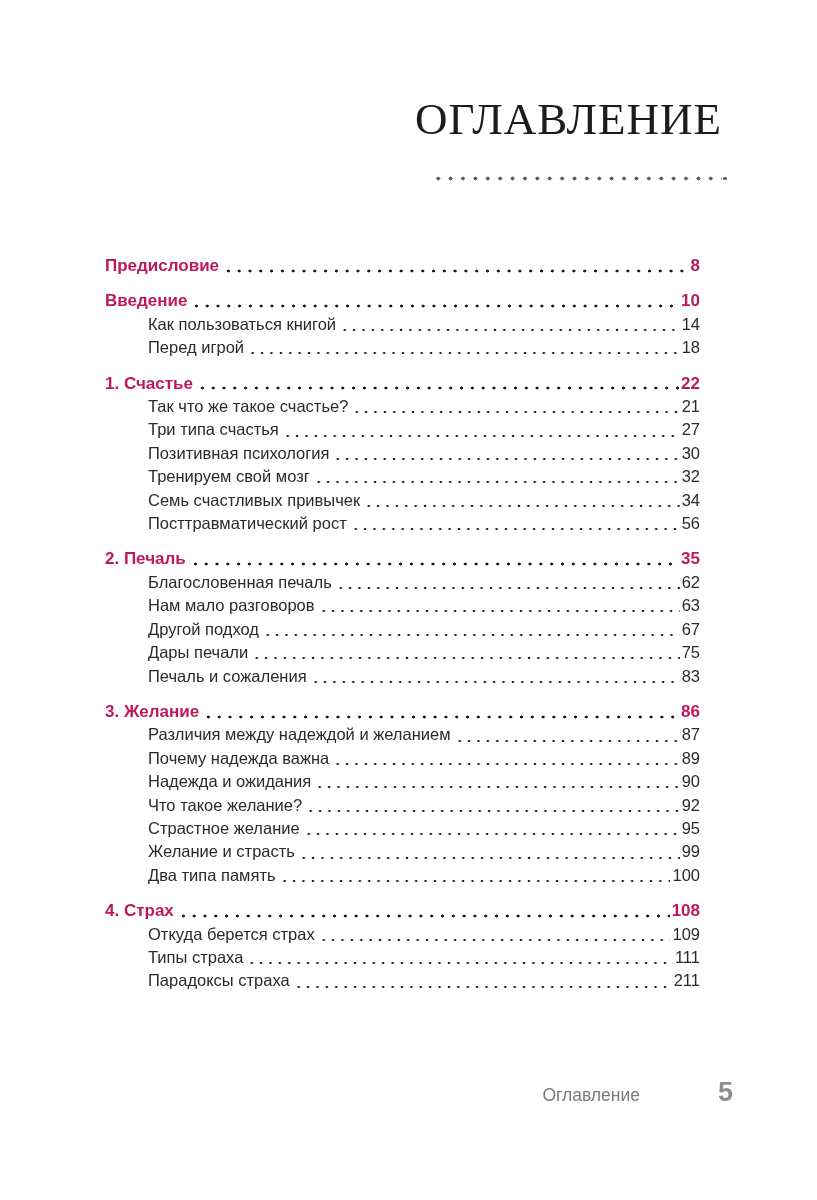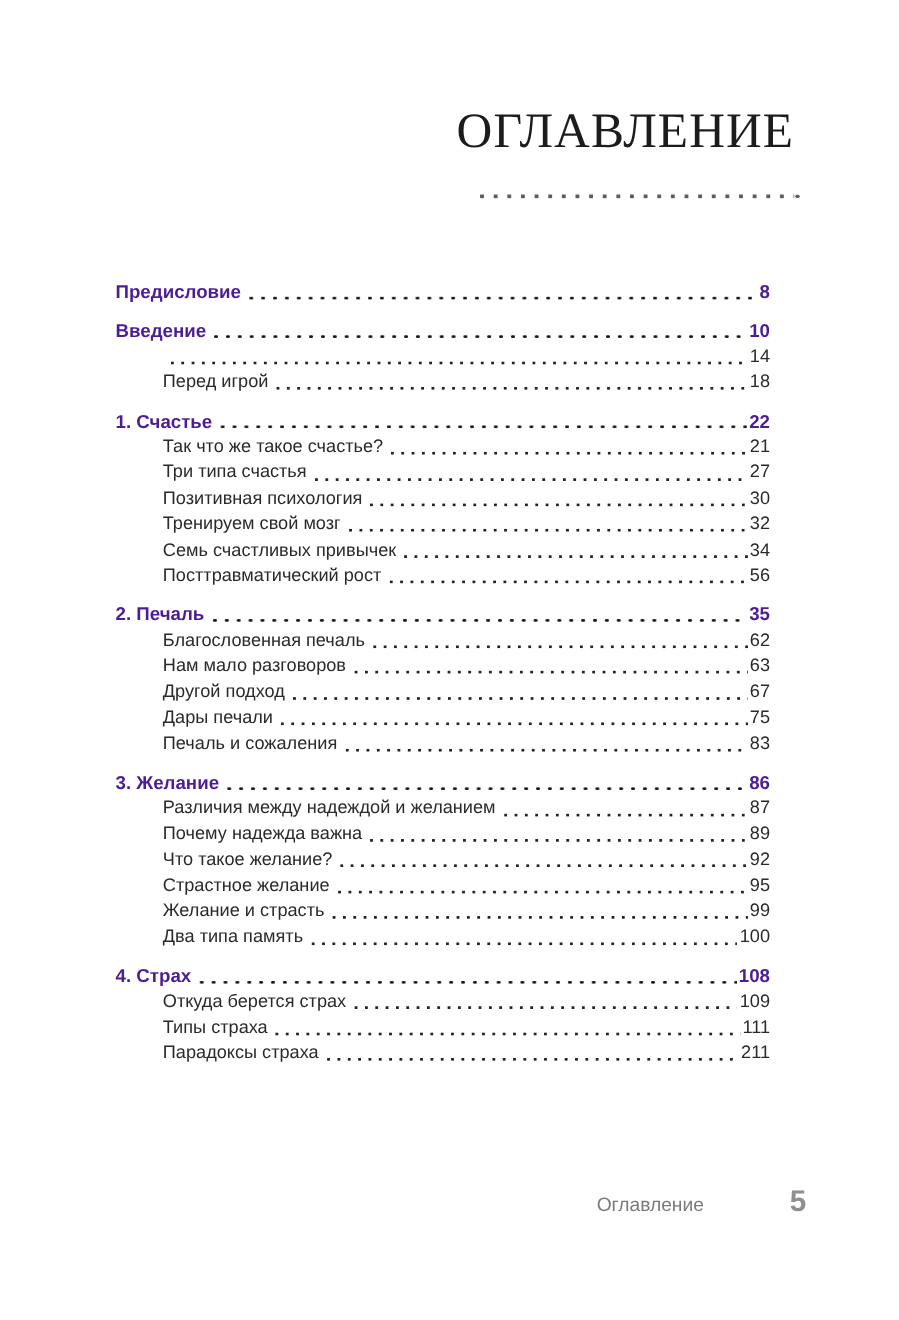--- a/index.html
+++ b/index.html
@@ -65,21 +65,21 @@
   .toc-row {
     display: flex;
     align-items: baseline;
     font-size: 16.5px;
     line-height: 23.4px;
     color: #2a2a2a;
   }
   .toc-row.level-0 {
     font-weight: 700;
     font-size: 17px;
-    color: #4c1d95;
+    color: #be185d;
     margin-top: 12px;
   }
   .toc-row:first-child { margin-top: 0; }
   .toc-row.level-1 { padding-left: 43px; }
 
   .toc-label { white-space: nowrap; }
   .toc-leader {
     flex: 1 1 auto;
     align-self: stretch;
     margin: 0 2px 0 4px;
@@ -133,20 +133,21 @@
         <span class="toc-label">Предисловие</span>
         <span class="toc-leader"></span>
         <span class="toc-page">8</span>
       </div>
       <div class="toc-row level-0">
         <span class="toc-label">Введение</span>
         <span class="toc-leader"></span>
         <span class="toc-page">10</span>
       </div>
       <div class="toc-row level-1">
+        <span class="toc-label">Как пользоваться книгой</span>
         <span class="toc-leader"></span>
         <span class="toc-page">14</span>
       </div>
       <div class="toc-row level-1">
         <span class="toc-label">Перед игрой</span>
         <span class="toc-leader"></span>
         <span class="toc-page">18</span>
       </div>
       <div class="toc-row level-0">
         <span class="toc-label">1. Счастье</span>
@@ -220,20 +221,25 @@
       </div>
       <div class="toc-row level-1">
         <span class="toc-label">Различия между надеждой и желанием</span>
         <span class="toc-leader"></span>
         <span class="toc-page">87</span>
       </div>
       <div class="toc-row level-1">
         <span class="toc-label">Почему надежда важна</span>
         <span class="toc-leader"></span>
         <span class="toc-page">89</span>
+      </div>
+      <div class="toc-row level-1">
+        <span class="toc-label">Надежда и ожидания</span>
+        <span class="toc-leader"></span>
+        <span class="toc-page">90</span>
       </div>
       <div class="toc-row level-1">
         <span class="toc-label">Что такое желание?</span>
         <span class="toc-leader"></span>
         <span class="toc-page">92</span>
       </div>
       <div class="toc-row level-1">
         <span class="toc-label">Страстное желание</span>
         <span class="toc-leader"></span>
         <span class="toc-page">95</span>

